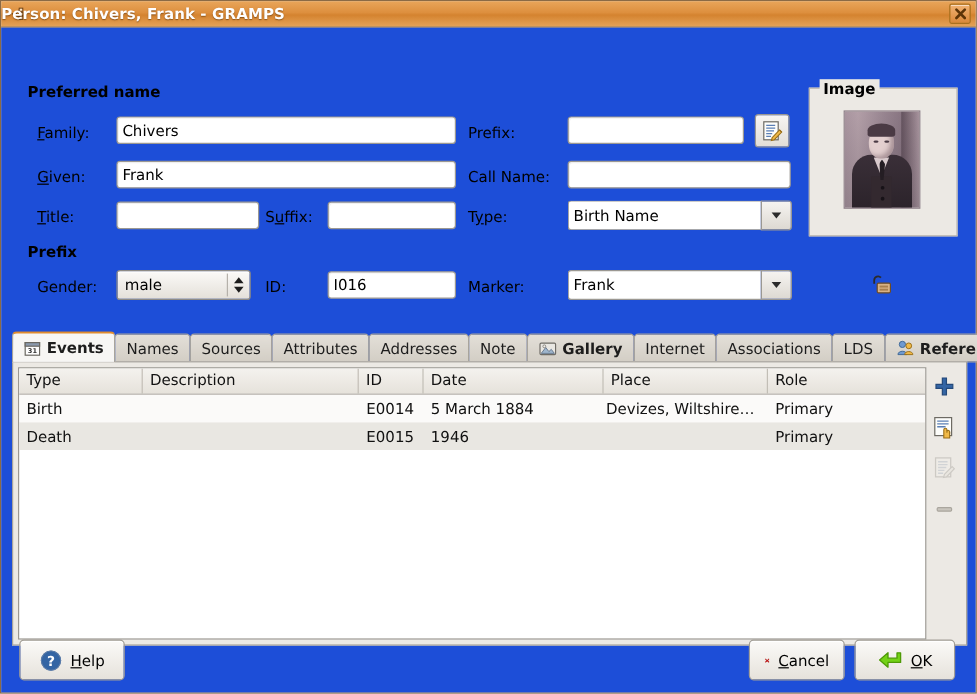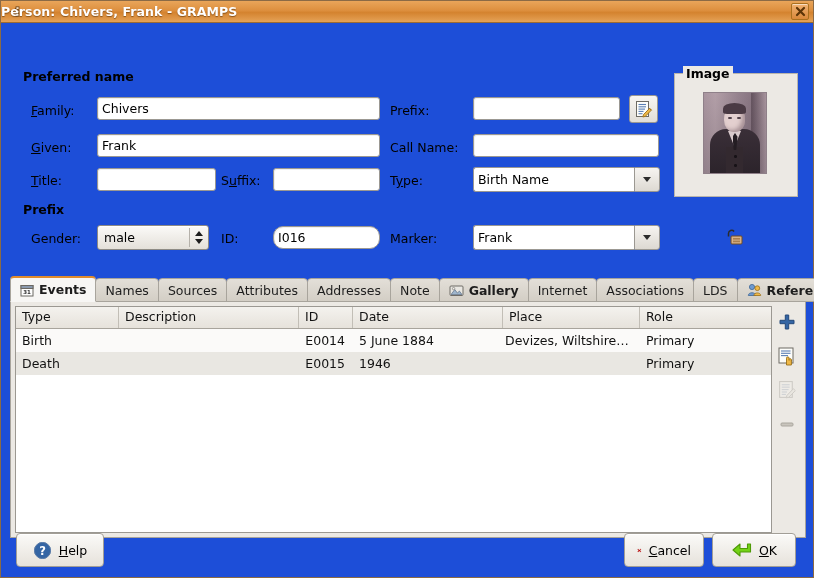--- a/index.html
+++ b/index.html
@@ -453,21 +453,21 @@
       <div class="spin" style="left:96px; top:202px; width:112px;">
         <div class="spin-val">male</div>
         <div class="spin-sep"></div>
         <div class="spin-arrows">
           <span class="up"></span>
           <span class="dn"></span>
         </div>
       </div>
 
       <div class="lbl" style="left:220px; top:208px;">ID:</div>
-      <input class="entry" style="left: 272px; top: 203px; width: 107px; border-radius: 10px;" type="text" value="I016">
+      <input class="entry" style="left: 272px; top: 203px; width: 107px;" type="text" value="I016">
 
       <div class="lbl" style="left:389px; top:208px;">Marker:</div>
       <div class="combo" style="left:472px; top:202px; width:187px;">
         <div class="combo-entry">Frank</div>
         <div class="combo-btn">
           <span class="arrow-down"></span>
         </div>
       </div>
 
       <div class="lock-icon" style="left:722px; top:203px;">
@@ -572,21 +572,21 @@
             <div class="hcell" style="width:54px;">ID</div>
             <div class="hcell" style="width:150px;">Date</div>
             <div class="hcell" style="width:137px;">Place</div>
             <div class="hcell" style="flex:1;">Role</div>
           </div>
 
           <div class="lv-row odd">
             <div class="cell" style="width:103px;">Birth</div>
             <div class="cell" style="width:180px;"></div>
             <div class="cell rt" style="width:54px;">E0014</div>
-            <div class="cell" style="width:150px;">5 June 1884</div>
+            <div class="cell" style="width:150px;">5 March 1884</div>
             <div class="cell rt" style="width:137px;">Devizes, Wiltshire, …</div>
             <div class="cell" style="flex:1;">Primary</div>
           </div>
 
           <div class="lv-row even">
             <div class="cell" style="width:103px;">Death</div>
             <div class="cell" style="width:180px;"></div>
             <div class="cell rt" style="width:54px;">E0015</div>
             <div class="cell" style="width:150px;">1946</div>
             <div class="cell rt" style="width:137px;"></div>

